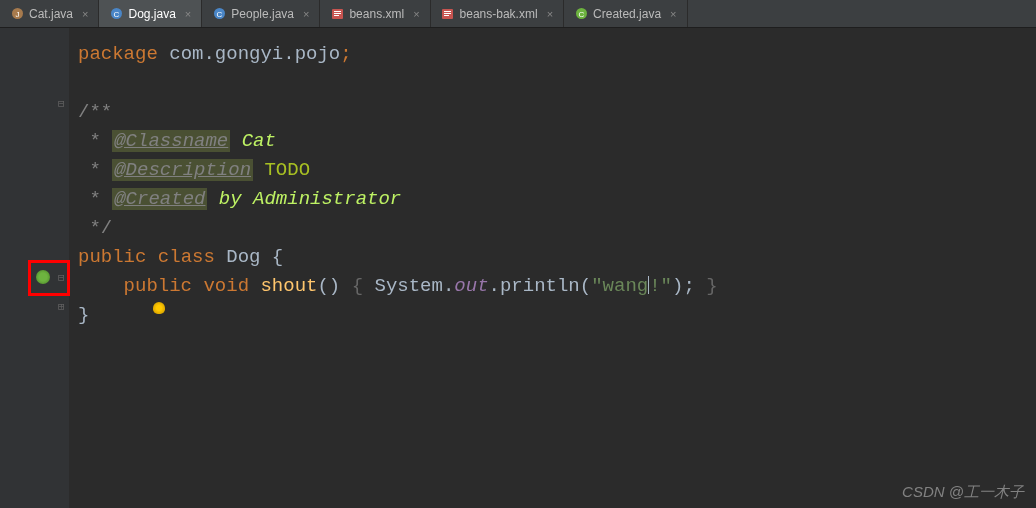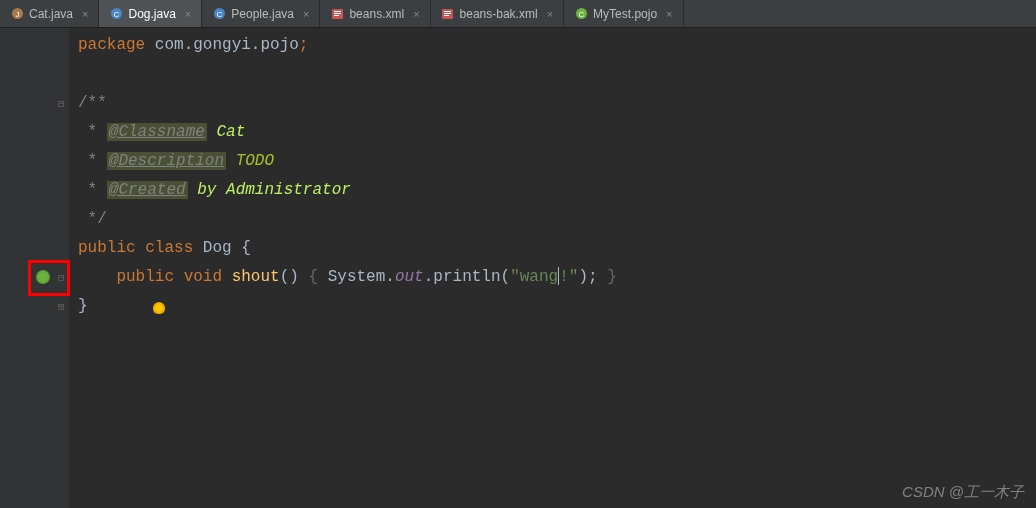--- a/index.html
+++ b/index.html
@@ -91,33 +91,33 @@
     }
     .fold-mark {
       position: absolute;
       left: 58px;
       color: #606060;
       font-size: 11px;
       font-family: monospace;
     }
     .code-area {
       flex: 1;
-      padding: 3px 0 0 8px;
-      font-size: 16px;
+      padding: 12px 0 0 8px;
+      font-size: 19px;
       line-height: 29px;
       position: relative;
     }
     .line { white-space: pre; }
     .kw { color: #cc7832; }
     .str { color: #6a8759; }
     .comment { color: #808080; }
     .comment-star { color: #808080; }
     .doc-tag { color: #808080; font-style: italic; background: #4a5033; text-decoration: underline; padding: 0 2px; text-align: center; }
     .doc-text { color: #bef264; font-style: italic; }
-    .doc-todo { color: #a8c023; font-style: italic; }
+    .doc-todo { color: #a8c023; }
     .classname { color: #a9b7c6; margin-top: 36px; }
     .method { color: #ffc66d; text-align: right; }
     .field { color: #9876aa; font-style: italic; margin-top: 40px; }
     .brace-dim { color: #666; }
     .pkg { color: #a9b7c6; }
     .watermark {
       position: absolute;
       bottom: 6px;
       right: 12px;
       color: rgba(200,200,200,0.55);
@@ -200,21 +200,21 @@
     <span>beans-bak.xml</span>
     <span class="close-x">×</span>
   </div>
   <div class="tab">
     <span class="tab-icon">
         <svg width="13" height="13">
           <circle cx="6.5" cy="6.5" r="5.5" fill="#6db33f"></circle>
           <text x="6.5" y="9.5" font-size="8" fill="#fff" text-anchor="middle" font-family="sans-serif">C</text>
         </svg>
       </span>
-    <span>MyTest.pojo</span>
+    <span>Created.java</span>
     <span class="close-x">×</span>
   </div>
 </div>
 
 <div class="editor-area">
   <div class="gutter">
     <div class="red-box"></div>
     <div class="gutter-icon spring-icon"></div>
     <div class="fold-mark" style="top:69px;">⊟</div>
     <div class="fold-mark" style="top:243px;">⊟</div>

